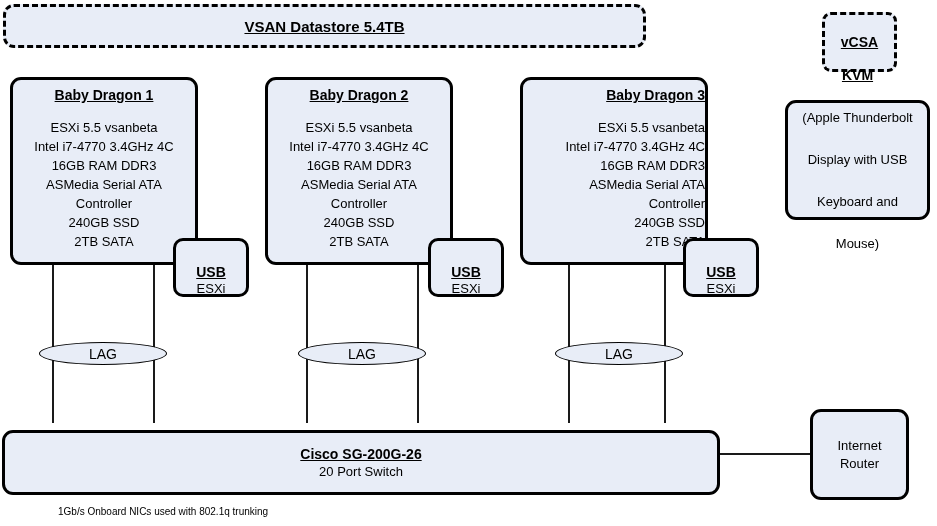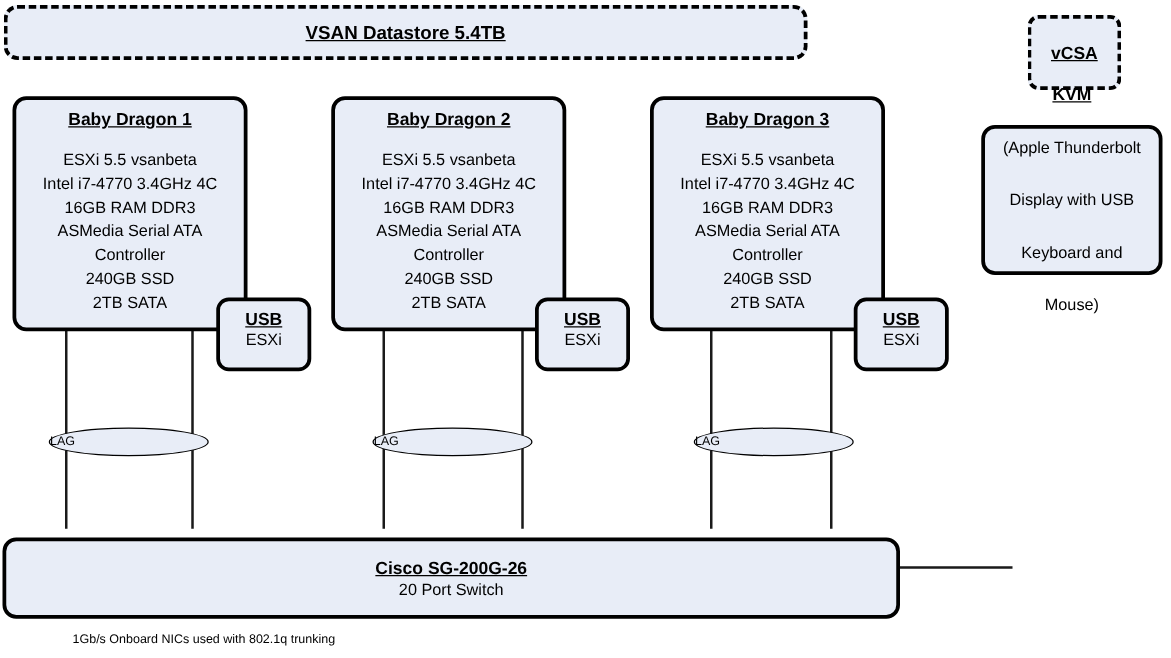--- a/index.html
+++ b/index.html
@@ -18,45 +18,45 @@
   .t { font-weight:bold; text-decoration:underline; }
 
   
   .vsan  { left:3px; top:4px; width:643px; height:44px; font-size:15px; }
   .vcsa  { left:822px; top:12px; width:75px; height:60px; font-size:14px; border-radius:9px; }
 
   
   .host { top:77px; width:188px; height:188px; font-size:13px; z-index:1; }
   .host .title { font-size:14px; margin:7px 0 15px 0; display:block; }
   .host .spec { line-height:19px; white-space:nowrap; }
-  .h1 { left:10px; } .h2 { left:265px; } .h3 { left:520px; }
+  .h1 { left:10px; } .h2 { left:265px; } .h3 { left:520px;text-align:right; }
 
   
-  .usb { top:238px; width:76px; height:59px; border-radius:10px; z-index:3; padding-top:6px; font-size:13px; }
+  .usb { top:238px; width:76px; height:59px; border-radius:10px; z-index:3; padding-top:23px; font-size:13px; }
   .usb .title { font-size:14px; display:block; margin-bottom:1px; }
   .u1 { left:173px; } .u2 { left:428px; } .u3 { left:683px; }
 
   
   .kvm { left:785px; top:100px; width:145px; height:120px; font-size:13px;gap:24px; }
   .kvm .title { font-size:14px; display:block; margin-bottom:2px; }
   .kvm .line { line-height:18px; white-space:nowrap; }
 
   
   .vline { position:absolute; top:264px; height:159px; width:2px; background:#1a1a1a; z-index:0; }
   .l1a { left:52px; } .l1b { left:153px; }
   .l2a { left:306px; } .l2b { left:417px; }
   .l3a { left:568px; } .l3b { left:664px; }
   .hline { position:absolute; left:720px; top:453px; width:90px; height:2px; background:#1a1a1a; z-index:0; }
 
   
   .lag {
     position:absolute; top:342px; width:126px; height:21px;
     background:#e8edf7; border:1px solid #000; border-radius:50%;
-    display:flex; align-items:center; 
-    font-size:10px; z-index:2;
+    display:flex; align-items:center; justify-content:center;
+    font-size:14px; z-index:2;
   }
   .g1 { left:39px; } .g2 { left:298px; } .g3 { left:555px; }
 
   
   .switch { left:2px; top:430px; width:718px; height:65px; font-size:13px; z-index:1; }
   .switch .title { font-size:14px; display:block; margin-bottom:2px; }
 
   
   .router { left:810px; top:409px; width:99px; height:91px; font-size:13px; z-index:1; }
   .router .line { line-height:18px; }
@@ -148,16 +148,20 @@
     <span>LAG</span>
   </div>
 
   <div class="box flexc switch">
     <span class="title t">Cisco SG-200G-26</span>
     <span>20 Port Switch</span>
   </div>
 
   <div class="hline"></div>
 
+  <div class="box flexc router">
+    <div class="line">Internet</div>
+    <div class="line">Router</div>
+  </div>
 
   <div class="footnote">1Gb/s Onboard NICs used with 802.1q trunking</div>
 
 </div>
 
 </body></html>

